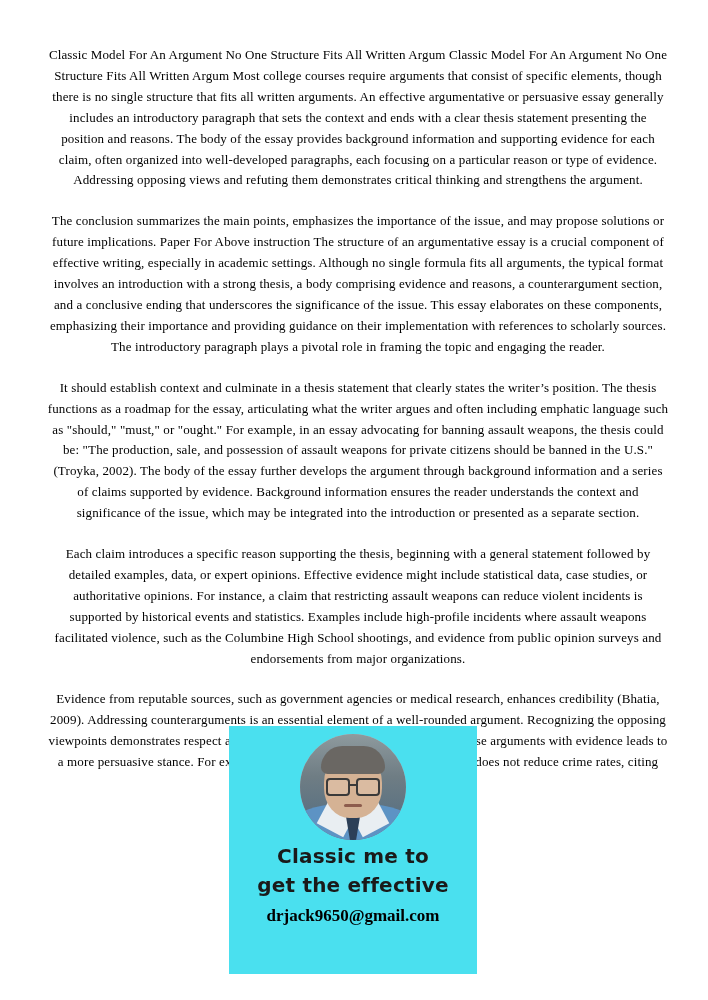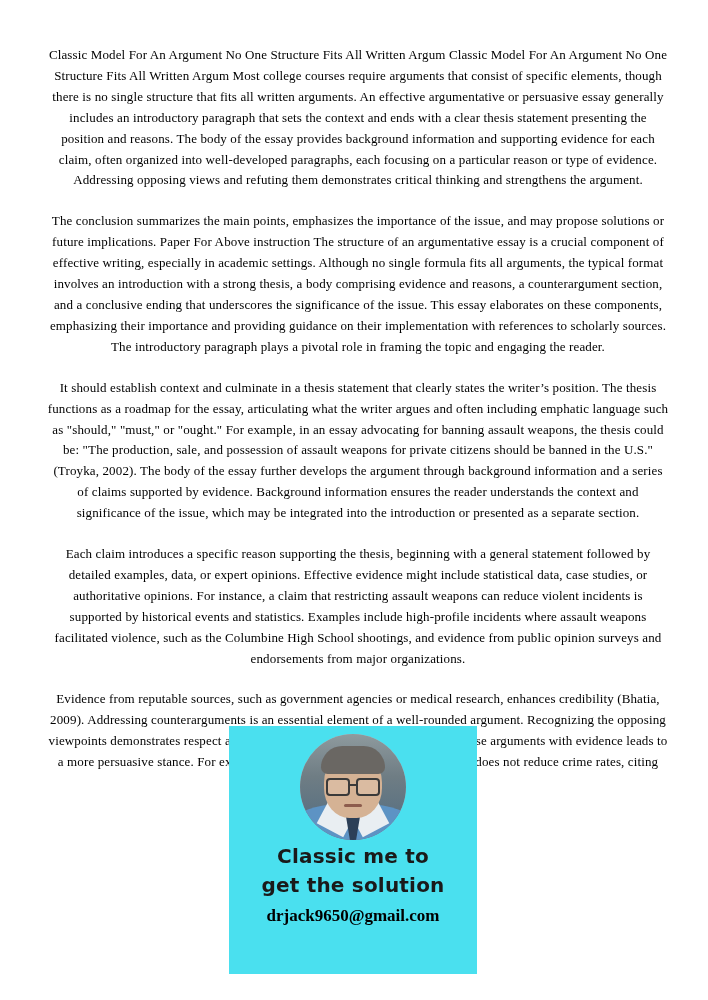--- a/index.html
+++ b/index.html
@@ -203,17 +203,17 @@
       <div class="av-tie"></div>
       <div class="av-neck"></div>
       <div class="av-head"></div>
       <div class="av-hair"></div>
       <div class="av-glass-l"></div>
       <div class="av-glass-r"></div>
       <div class="av-bridge"></div>
       <div class="av-mouth"></div>
     </div>
     <div class="overlay-line1">Classic me to</div>
-    <div class="overlay-line2">get the solution</div>
+    <div class="overlay-line2">get the effective</div>
     <div class="overlay-email">drjack9650@gmail.com</div>
   </div>
 
 </div>
 
 </body></html>

